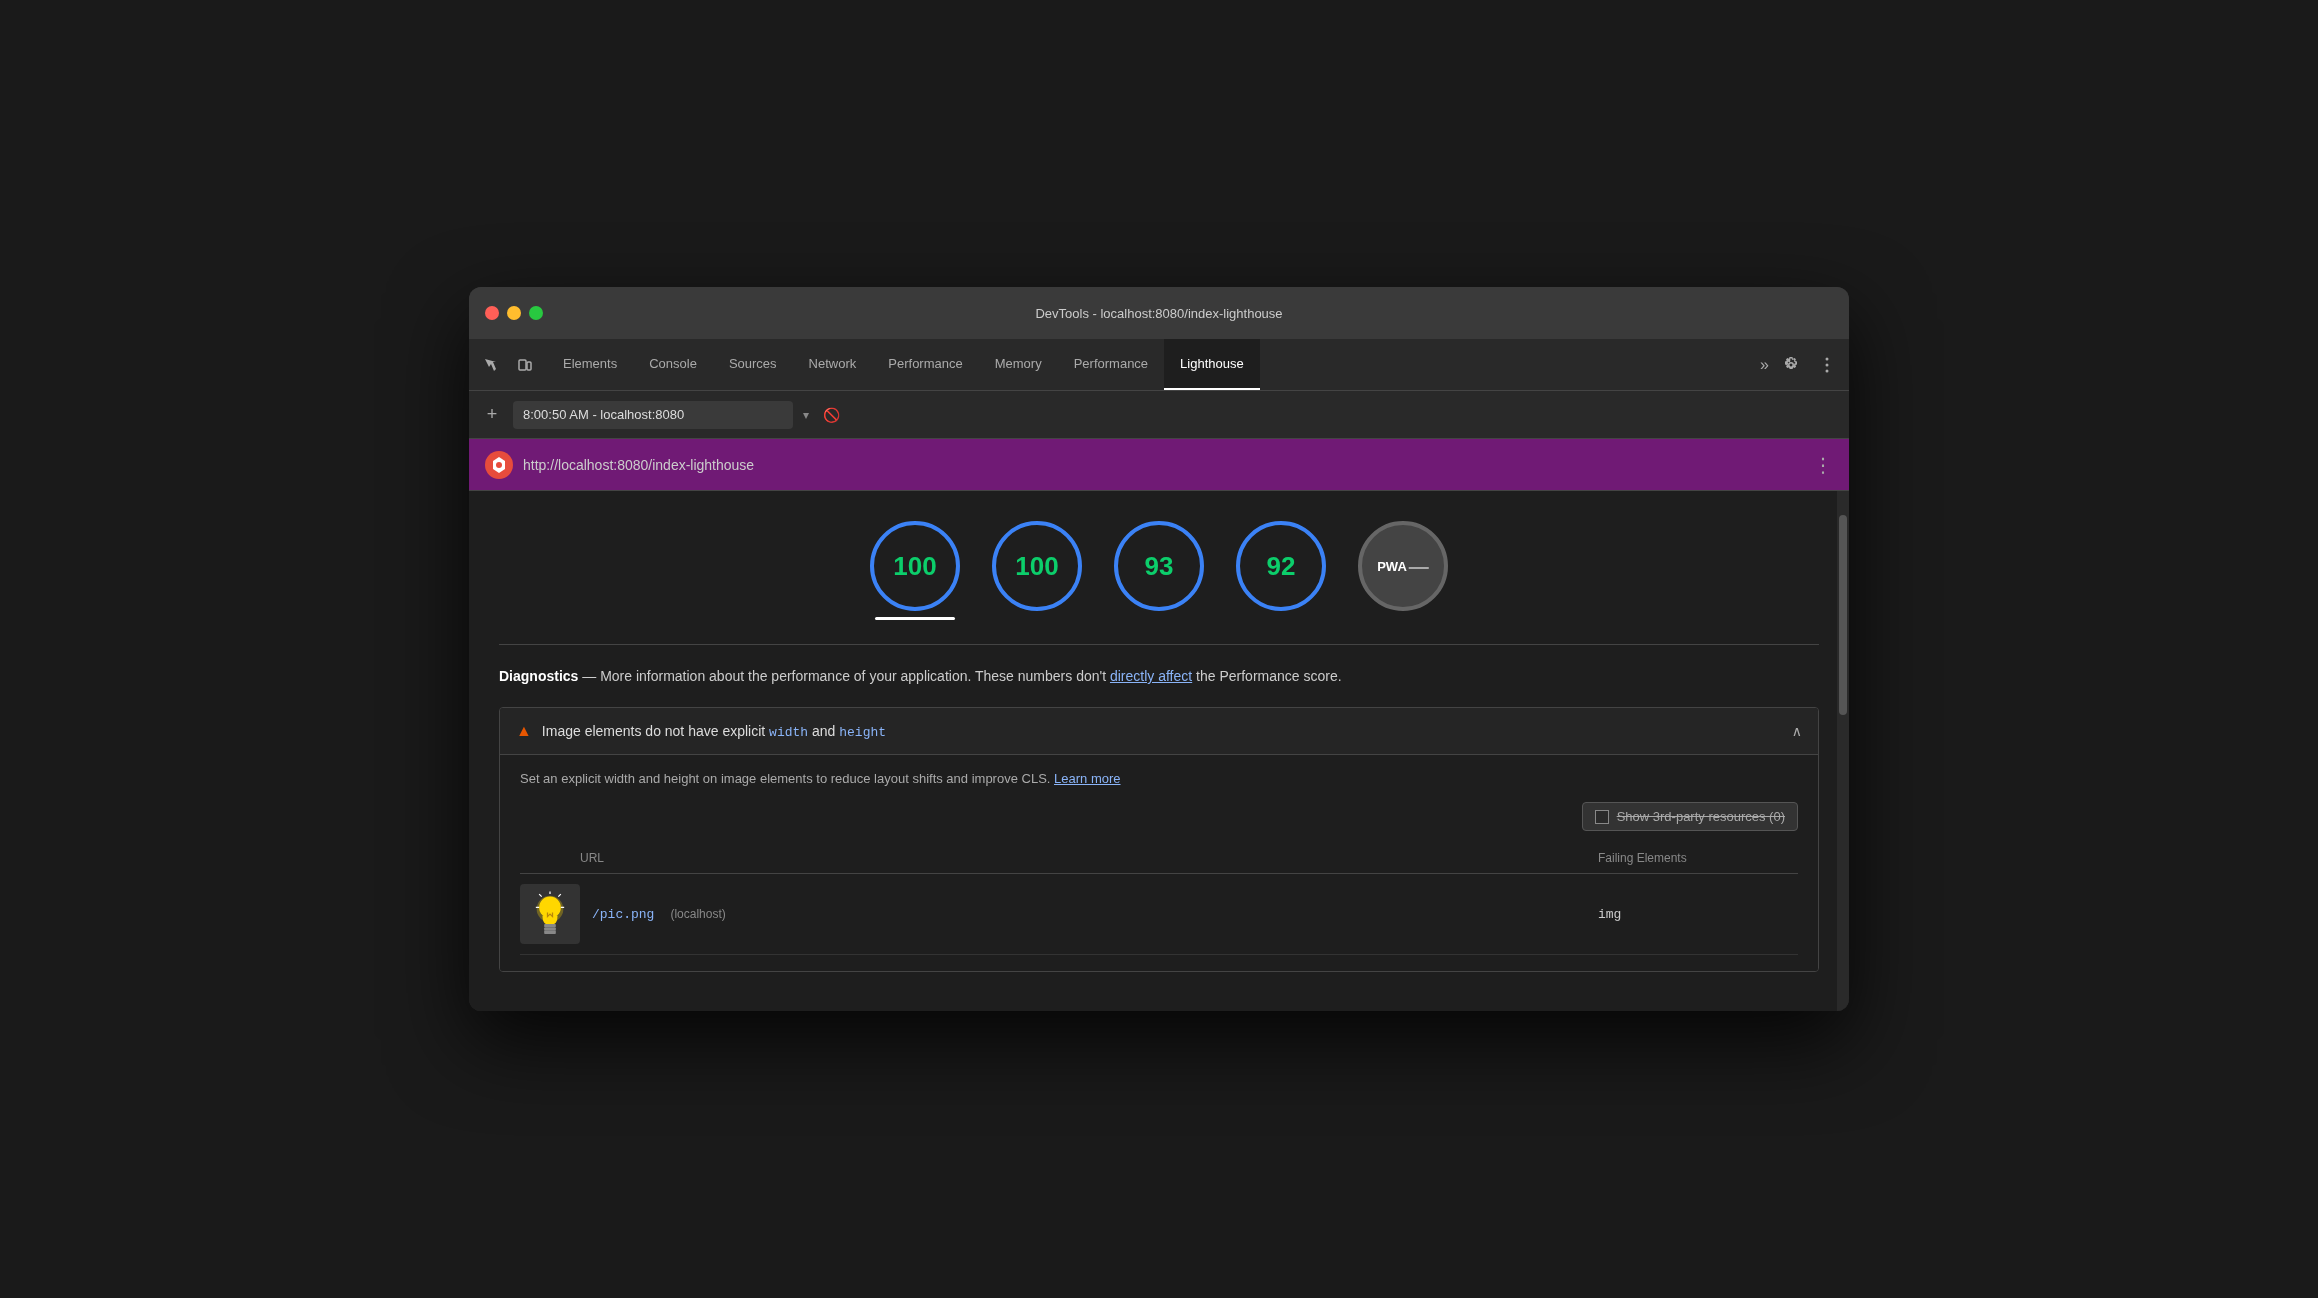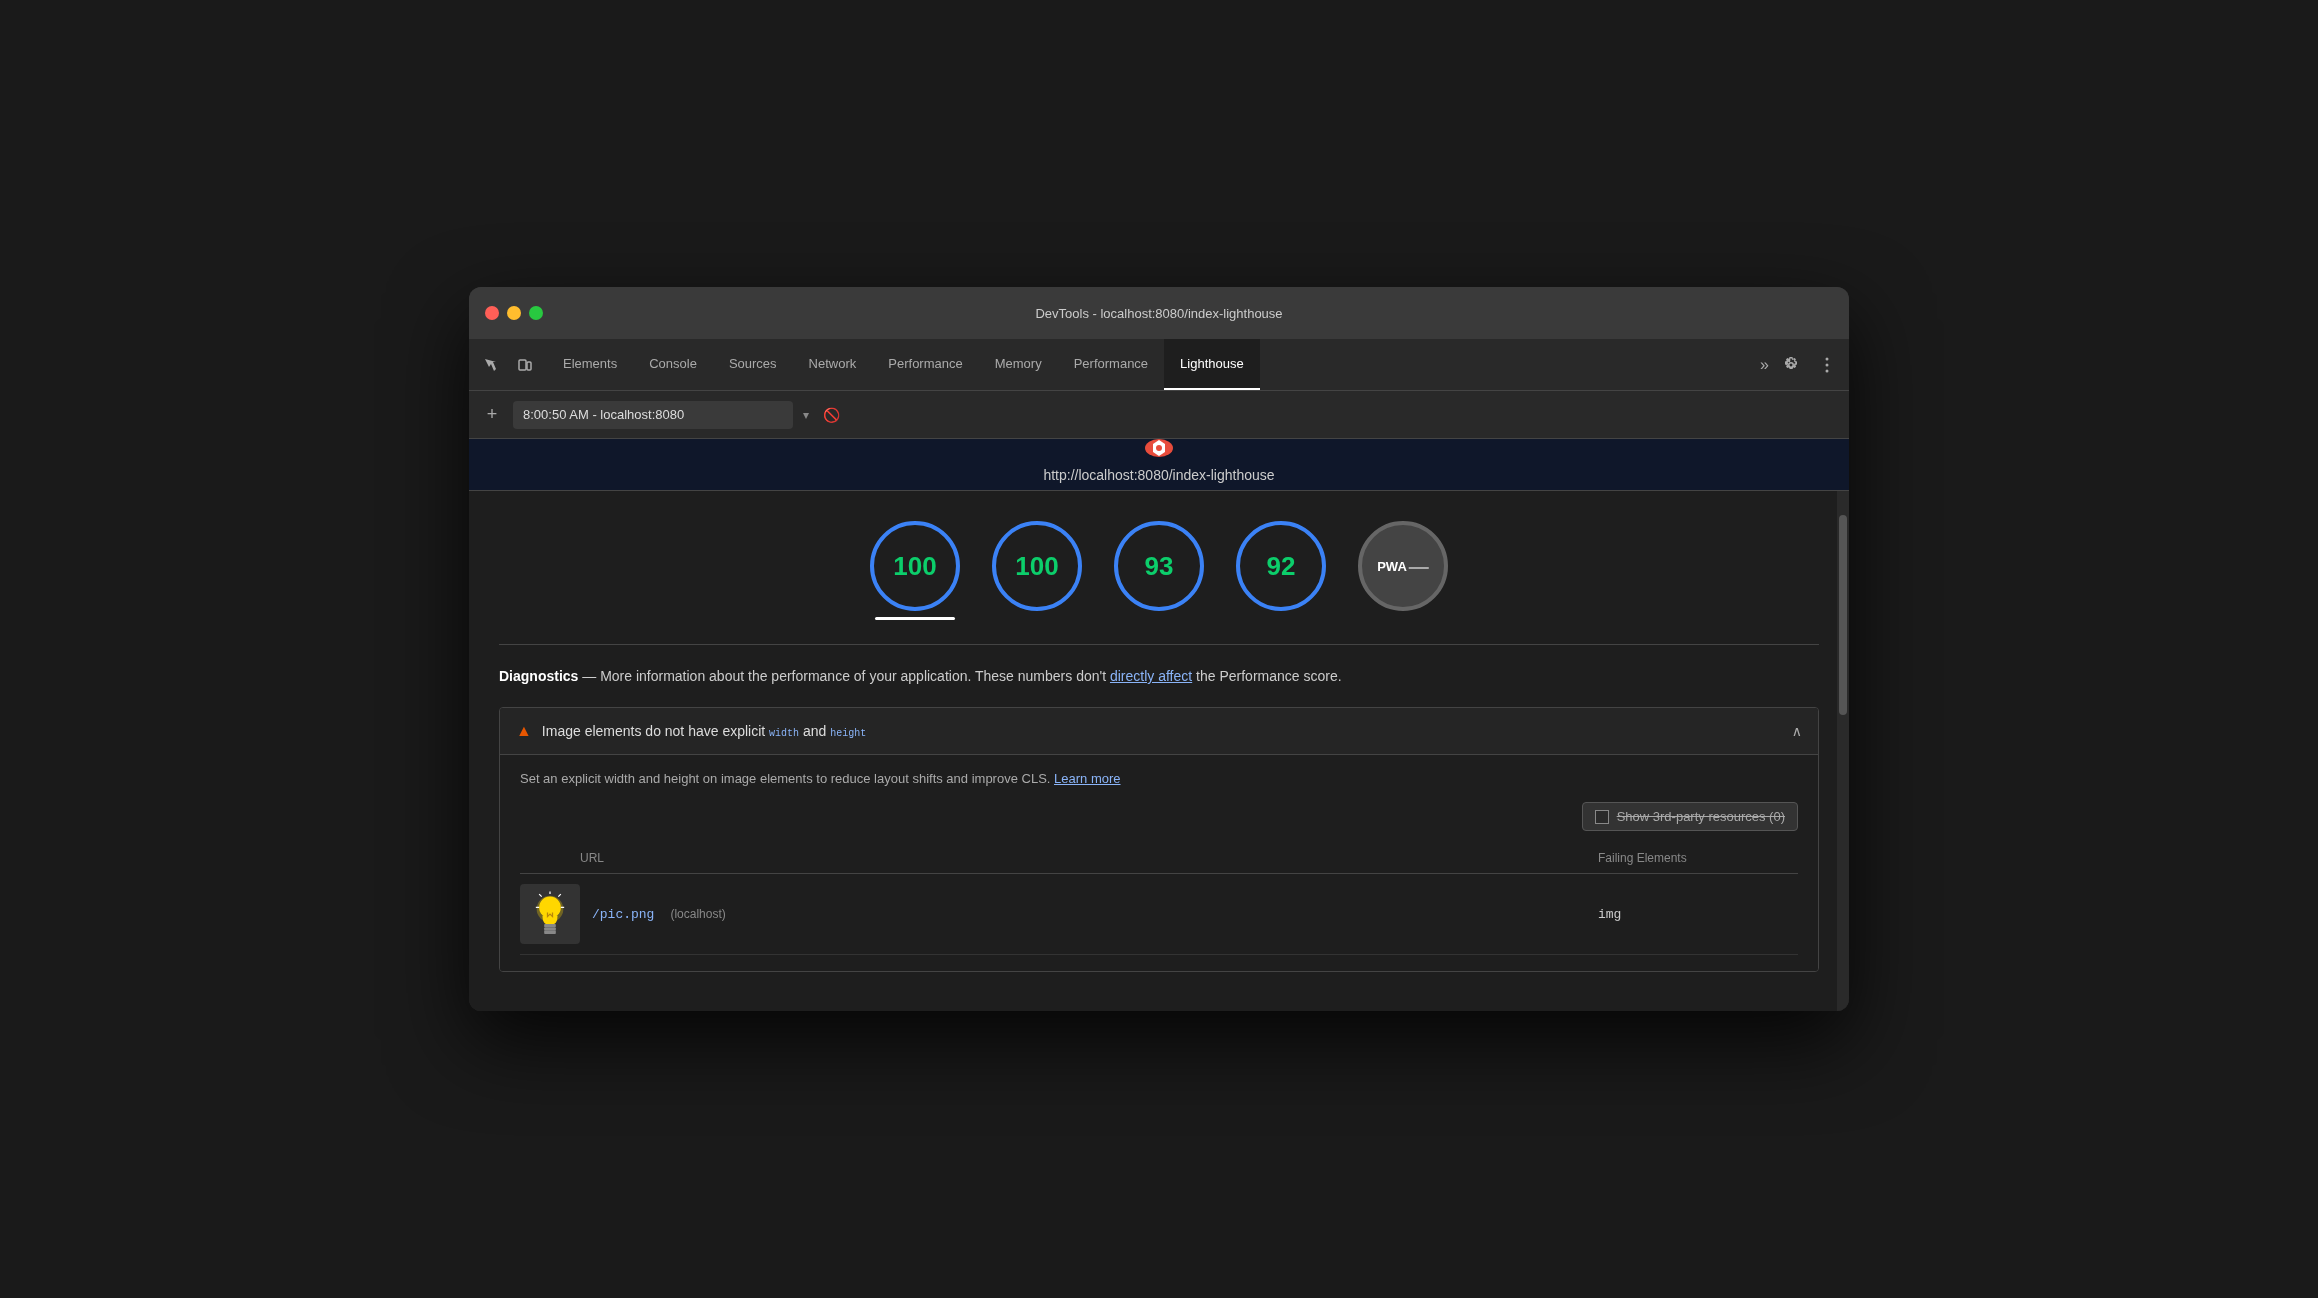--- a/index.html
+++ b/index.html
@@ -173,28 +173,27 @@
     }
 
     .no-entry-icon {
       color: #888;
       font-size: 14px;
       margin-left: 4px;
     }
 
     
     .lh-header {
-      background: #0f172a;
+      background: #701a75;
       height: 52px;
       display: flex;
       align-items: center;
       padding: 0 16px;
       border-bottom: 1px solid #444;
       gap: 10px;
-      flex-direction: column;
     }
 
     .lh-logo {
       width: 28px;
       height: 28px;
       background: #e74c3c;
       border-radius: 50%;
       display: flex;
       align-items: center;
       justify-content: center;
@@ -319,21 +318,21 @@
 
     .warning-title {
       color: #ddd;
       font-size: 14px;
       flex: 1;
     }
 
     .warning-title-code {
       color: #8ab4f8;
       font-family: 'Courier New', monospace;
-      font-size: 10px;
+      font-size: 13px;
     }
 
     .warning-chevron {
       color: #aaa;
       font-size: 14px;
       cursor: pointer;
     }
 
     .warning-body {
       background: #1e1e1e;

